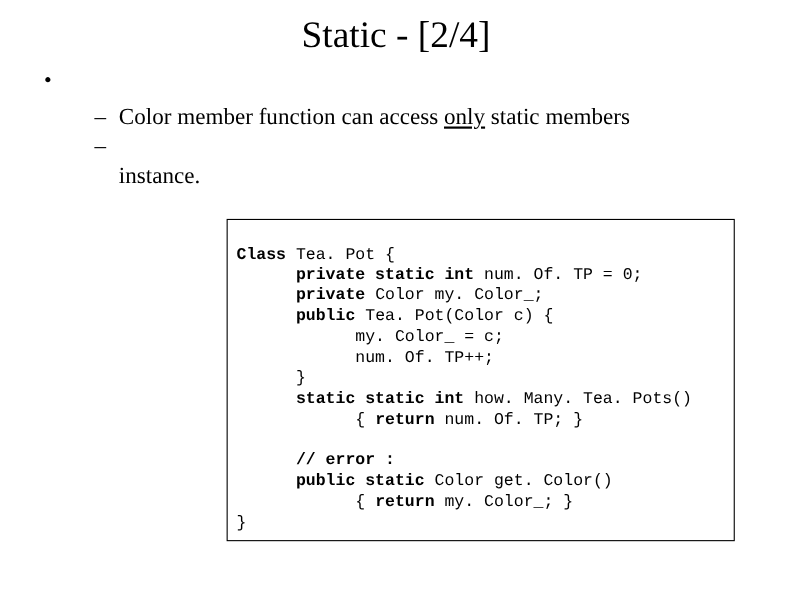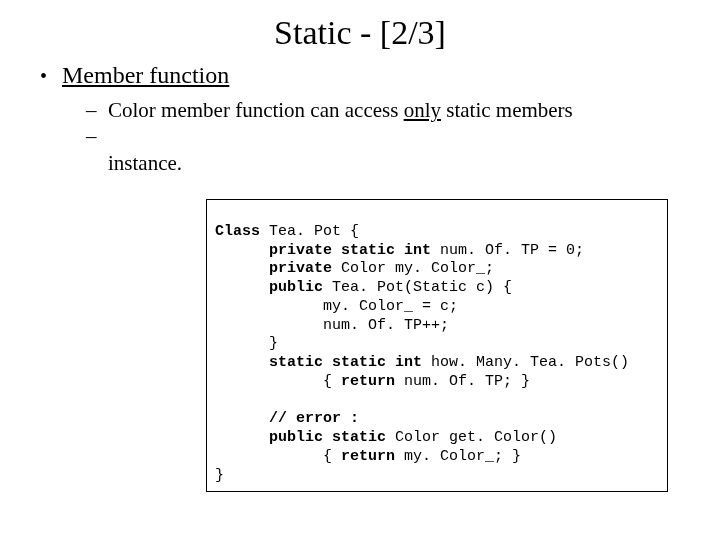--- a/index.html
+++ b/index.html
@@ -71,25 +71,24 @@
     white-space: pre;
     box-sizing: border-box;
   }
   .codebox .b { font-weight: bold; }
 </style>
 </head>
 <body>
 
 <div class="slide">
 
-  <div class="title">Static - [2/3]</div>
+  <div class="title">Static - [2/4]</div>
 
   <div class="lvl1">
     <span class="bullet">•</span>
-    <span class="text">Member function</span>
   </div>
 
   <div class="lvl2-wrap">
     <div class="lvl2">
       <span class="dash">–</span>
       <span>
         <span>Color member function can access </span><span class="only">only</span><span> static members</span>
       </span>
     </div>
     <div class="lvl2">
@@ -97,21 +96,21 @@
     </div>
     <div class="lvl2 cont">
       <span>instance.</span>
     </div>
   </div>
 
   <div class="codebox">
 <span class="b">Class</span><span> Tea. Pot {</span>
 <span class="b">      private static int</span><span> num. Of. TP = 0;</span>
 <span class="b">      private</span><span> Color my. Color_;</span>
-<span class="b">      public</span><span> Tea. Pot(Static c) {</span>
+<span class="b">      public</span><span> Tea. Pot(Color c) {</span>
 <span>            my. Color_ = c;</span>
 <span>            num. Of. TP++;</span>
 <span>      }</span>
 <span class="b">      static static int</span><span> how. Many. Tea. Pots()</span>
 <span>            { </span><span class="b">return</span><span> num. Of. TP; }</span>
 <span> </span>
 <span class="b">      // error :</span>
 <span class="b">      public static</span><span> Color get. Color()</span>
 <span>            { </span><span class="b">return</span><span> my. Color_; }</span>
 <span>}</span></div>

